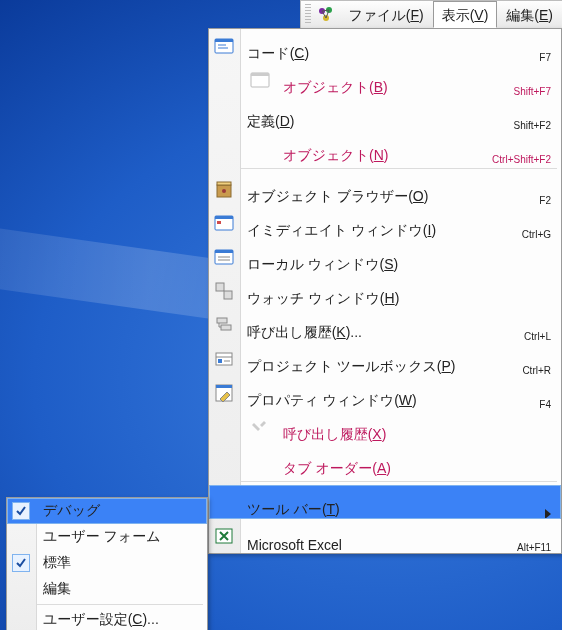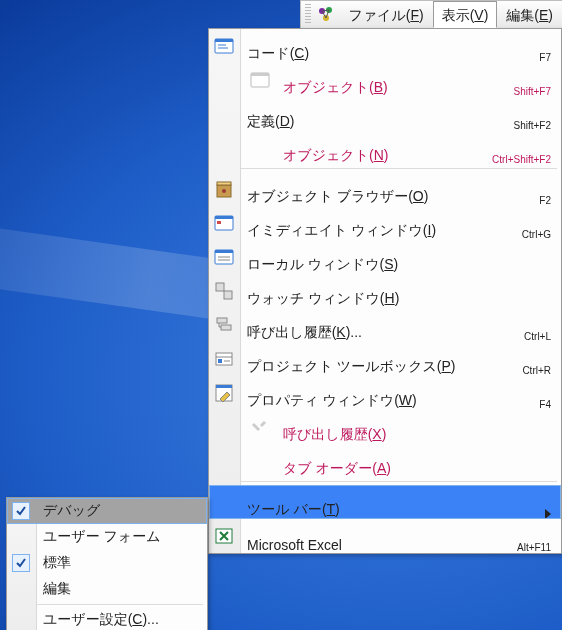--- a/index.html
+++ b/index.html
@@ -140,21 +140,21 @@
   }
   .subitem {
     position: relative;
     display:flex; align-items:center;
     height: 26px;
     padding-left: 36px;
     padding-right: 8px;
     color:#222;
   }
   .subitem.highlight {
-    background: #a3a3a3;
+    background: #3b82f6;
     outline: 1px solid #7fb3ef;
     outline-offset: -1px;
     text-align: center;
   }
   .check {
     position:absolute;
     left: 5px; top: 50%;
     transform: translateY(-50%);
     width: 18px; height: 18px;
     border: 1px solid #7fb3ef;

